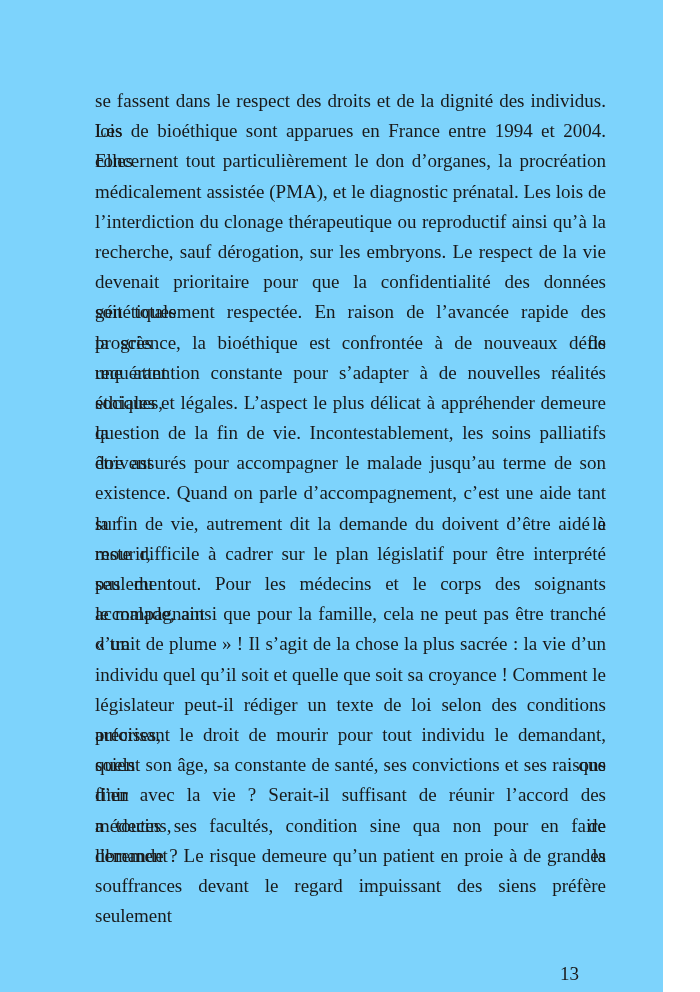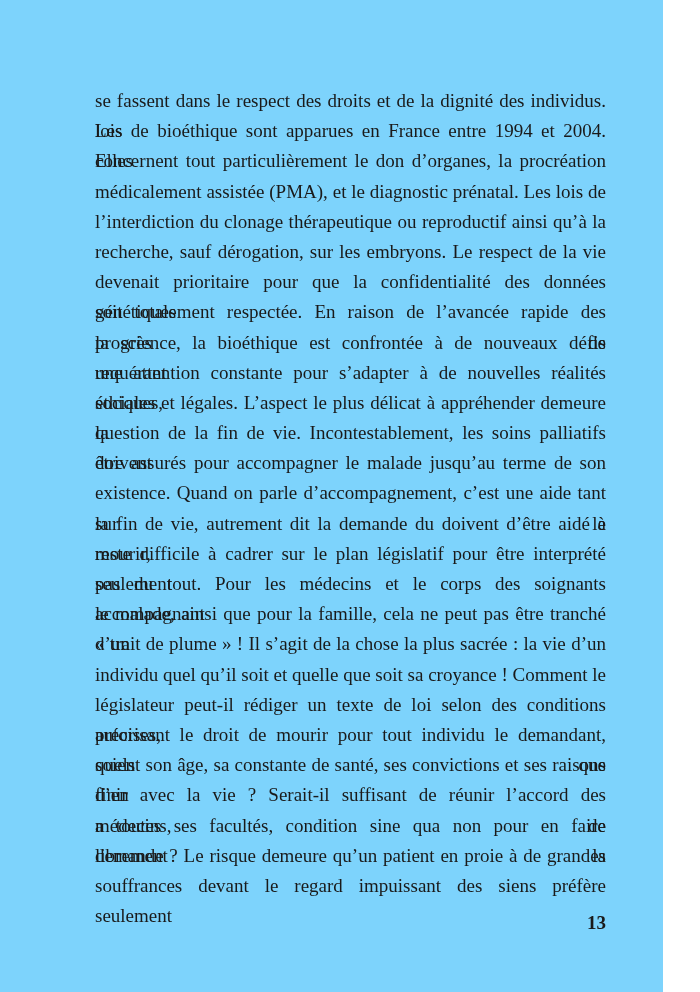--- a/index.html
+++ b/index.html
@@ -42,27 +42,25 @@
     .line span.inner {
       display: inline-block;
       width: 100%;
       text-align: justify;
       text-align-last: justify;
       white-space: normal;
     }
     .page-number {
       position: absolute;
       left: 560px;
-      top: 912px;
+      top: 963px;
       width: 46px;
-      text-align: right;
       font-family: "Liberation Serif", serif;
       font-size: 19px;
       color: #1a1a1a;
-      font-weight: bold;
     }
   </style>
 </head>
 <body>
 
 <div class="page">
   <div class="text-block" id="text-block">
       <div class="line"><span class="inner">se fassent dans le respect des droits et de la dignité des individus. Les</span></div>
       <div class="line"><span class="inner">lois de bioéthique sont apparues en France entre 1994 et 2004. Elles</span></div>
       <div class="line"><span class="inner">concernent tout particulièrement le don d’organes, la procréation</span></div>

